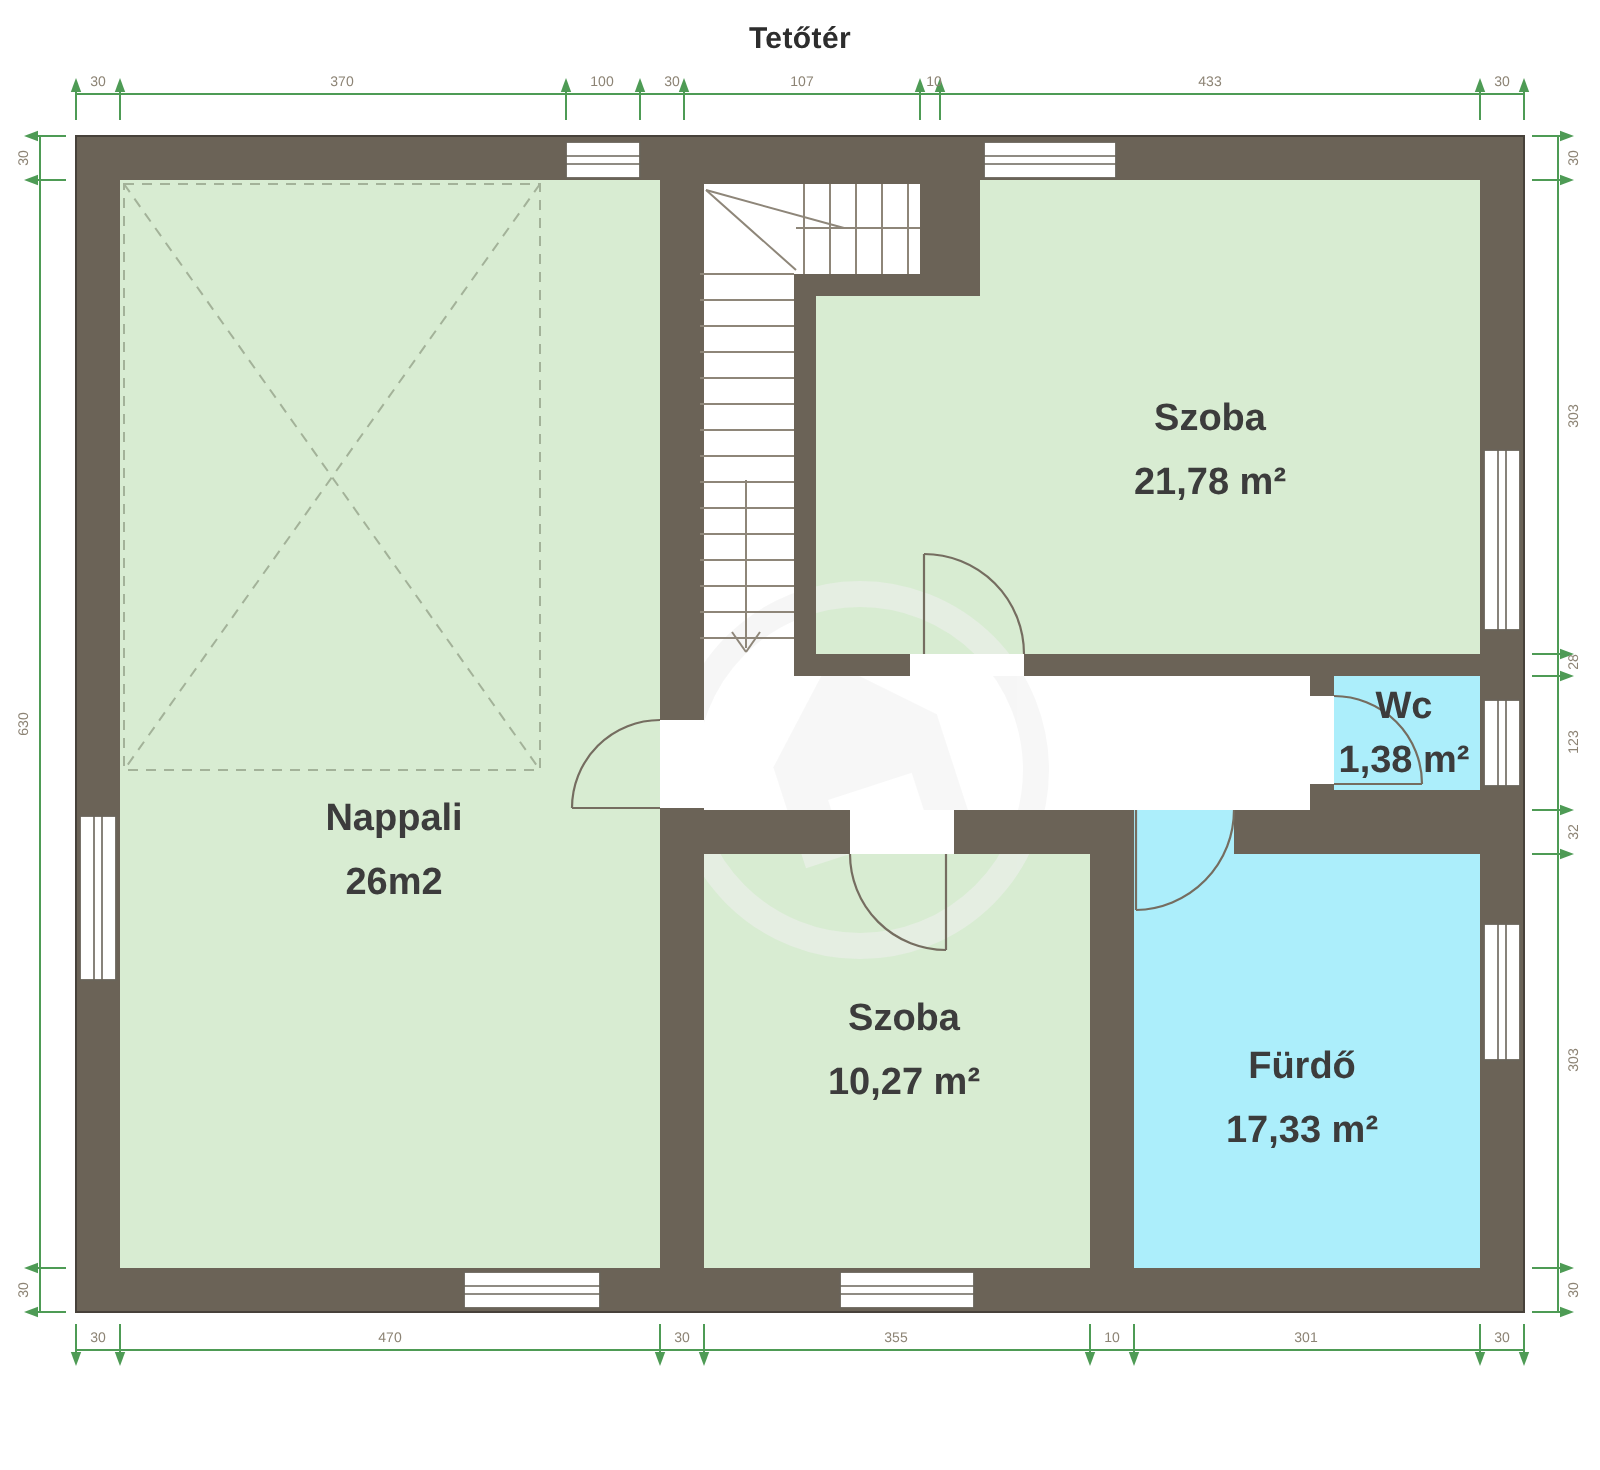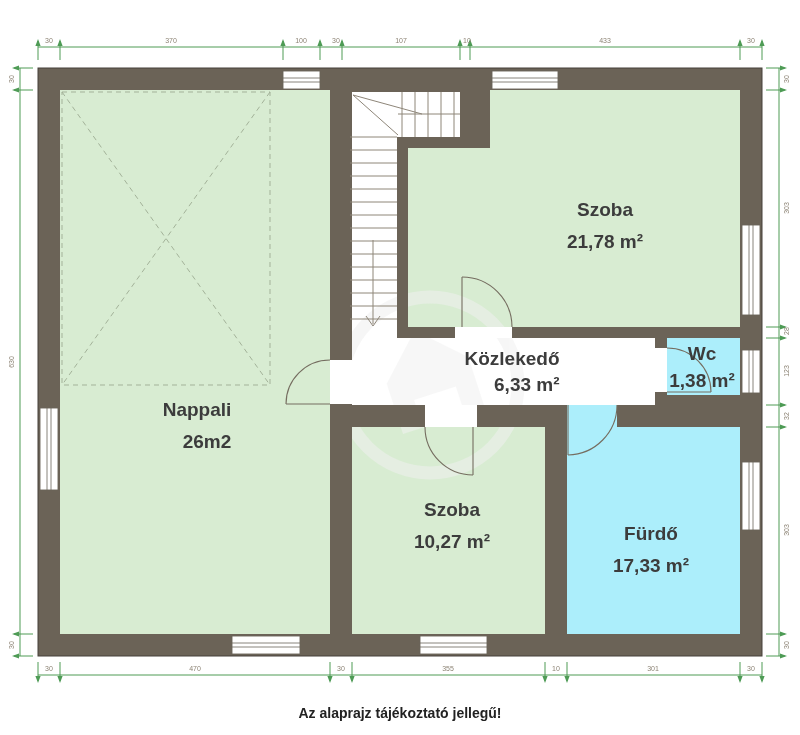--- a/index.html
+++ b/index.html
@@ -13,21 +13,21 @@
     font-size:15px;font-weight:700;color:#2d2d2d;letter-spacing:.2px;
   }
   .note{
     position:absolute;top:705px;left:0;width:100%;text-align:center;
     font-size:14px;font-weight:700;color:#222;
   }
   .room-label{
     position:absolute;transform:translateX(-50%);text-align:center;
     color:var(--text);font-weight:700;font-size:19px;line-height:1;white-space:nowrap;
   }
-  .room-label .area{display:block;margin-top:13px;text-align:right;}
+  .room-label .area{display:block;margin-top:13px;}
   
   .wall{fill:var(--wall);}
   .outer-wall{fill:var(--wall);stroke:#47413a;stroke-width:1;}
   .floor-green{fill:var(--green);}
   .floor-cyan{fill:var(--cyan);}
   .floor-white{fill:#ffffff;}
   .opening-white{fill:#ffffff;}
   .opening-cyan{fill:var(--cyan);}
   .door{stroke:var(--line);stroke-width:1.1;fill:none;}
   .stair{stroke:var(--stair);stroke-width:1;fill:none;}
@@ -37,20 +37,21 @@
   .dim{stroke:var(--dim);stroke-width:1;fill:none;}
   .dimfill{fill:var(--dim);stroke:none;}
   .dimtext{font-family:"Liberation Sans","DejaVu Sans",sans-serif;font-size:7px;fill:var(--dimtext);}
   .wm{opacity:.55;}
 </style>
 </head>
 <body>
 
 <div class="canvas">
 
+  <div class="page-title">Tetőtér</div>
 
   <svg width="800" height="735" viewBox="0 0 800 735">
 
     <rect class="outer-wall" x="38" y="68" width="724" height="588"></rect>
 
     <g>
       <rect class="floor-green" x="60" y="90" width="270" height="544"></rect>
       <path class="floor-green" d="M408,147 L490,147 L490,90 L740,90 L740,327 L408,327 Z"></path>
       <rect class="floor-green" x="352" y="427" width="193" height="207"></rect>
       <rect class="floor-cyan" x="567" y="427" width="173" height="207"></rect>
@@ -295,31 +296,26 @@
   </svg>
 
   <div class="room-label" style="left:197px;top:400px;">
     <span>Nappali</span>
     <span class="area">26m2</span>
   </div>
   <div class="room-label" style="left:605px;top:200px;">
     <span>Szoba</span>
     <span class="area">21,78 m²</span>
   </div>
-  <div class="room-label" style="left:512px;top:349px;">
-    <span>Közlekedő</span>
-    <span class="area" style="margin-top:7px;">6,33 m²</span>
-  </div>
   <div class="room-label" style="left:702px;top:344px;">
     <span>Wc</span>
     <span class="area" style="margin-top:8px;">1,38 m²</span>
   </div>
   <div class="room-label" style="left:452px;top:500px;">
     <span>Szoba</span>
     <span class="area">10,27 m²</span>
   </div>
   <div class="room-label" style="left:651px;top:524px;">
     <span>Fürdő</span>
     <span class="area">17,33 m²</span>
   </div>
 
-  <div class="note">Az alaprajz tájékoztató jellegű!</div>
 </div>
 
 </body></html>

